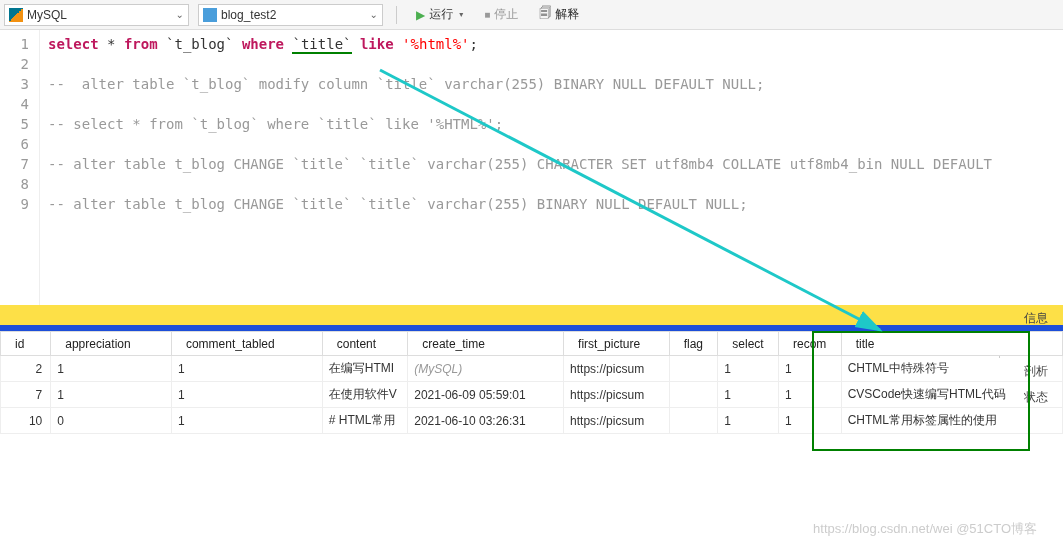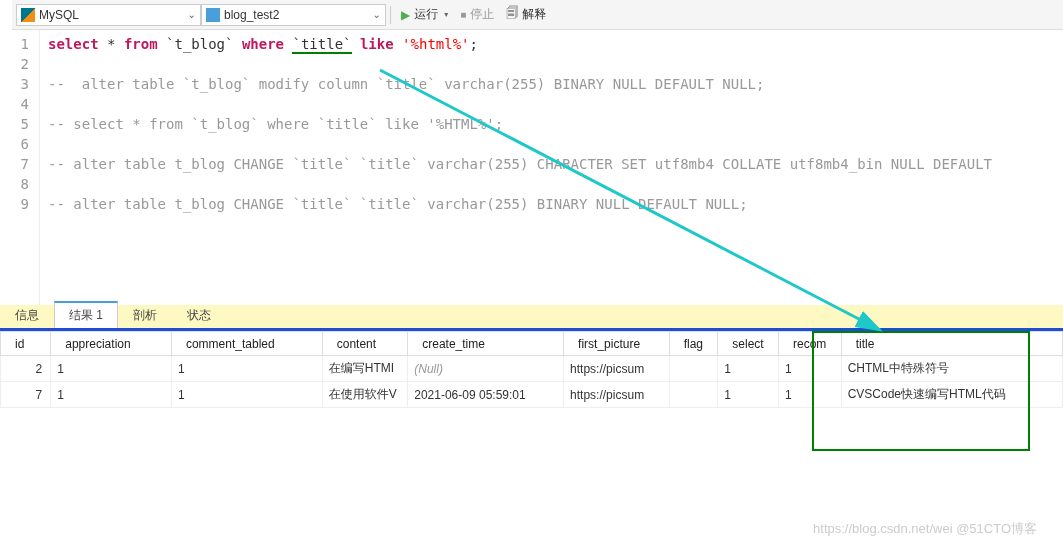--- a/index.html
+++ b/index.html
@@ -1,37 +1,37 @@
 <!DOCTYPE html>
 <html><head>
   <meta charset="utf-8">
   <style>
     * { margin: 0; padding: 0; box-sizing: border-box; }
     body { font-family: "Microsoft YaHei", Arial, sans-serif; font-size: 12px; background: #fff; color: #333; width: 1063px; height: 546px; overflow: hidden; position: relative; }
-    .toolbar { display: flex; align-items: center; height: 30px; border-bottom: 1px solid #ddd; padding: 0 4px; gap: 0; background: #f5f5f5; margin-left: 12px; }
+    .toolbar { display: flex; align-items: center; height: 30px; border-bottom: 1px solid #ddd; padding: 0 4px; gap: 9px; background: #f5f5f5; }
     .dropdown { display: flex; align-items: center; background: #fff; border: 1px solid #ccc; height: 22px; padding: 0 4px; gap: 4px; }
     .dropdown-wide { width: 185px; }
     .db-icon { width: 14px; height: 14px; background: #4a9edb; display: inline-block; }
     .mysql-icon { width: 14px; height: 14px; background: linear-gradient(135deg, #00758f 50%, #f29111 50%); display: inline-block; }
     .chevron { margin-left: auto; font-size: 10px; color: #666; }
     .toolbar-sep { width: 1px; height: 18px; background: #ccc; margin: 0 4px; }
     .btn-run { display: flex; align-items: center; gap: 4px; padding: 0 6px; cursor: pointer; }
     .play-icon { color: #4caf50; font-size: 12px; }
     .stop-icon { color: #999; font-size: 10px; }
     .explain-icon { font-size: 12px; }
     .dropdown-arrow { font-size: 8px; color: #666; margin-left: 2px; }
     .editor { display: flex; height: 275px; font-family: Consolas, monospace; font-size: 14px; }
     .gutter { width: 40px; background: #fff; border-right: 1px solid #eee; text-align: right; padding-right: 10px; color: #999; line-height: 20px; padding-top: 4px; }
     .code { flex: 1; padding: 4px 8px; line-height: 20px; white-space: pre; overflow: hidden; }
     .code-line { height: 20px; }
     .kw { color: #be185d; font-weight: bold; }
     .str { color: #ff0000; margin-top: 48px; }
     .comment { color: #999; }
     .underline-green { border-bottom: 2px solid #008000; }
-    .tabs { display: flex; border-bottom: 3px solid #1d4ed8; background: #fef9c3; height: 26px; align-items: flex-end; }
+    .tabs { display: flex; border-bottom: 6px solid #1d4ed8; background: #fde047; height: 26px; align-items: flex-end; flex-direction: column; }
     .tab { padding: 4px 14px; border: 1px solid transparent; border-bottom: none; cursor: pointer; color: #444; }
     .tab.active { background: #fff; border-color: #ccc; border-top: 2px solid #4a9edb; }
     .results-wrap { position: relative; }
     .results { border-collapse: collapse; width: 100%; }
     .results th { background: #fff; border: 1px solid #ddd; text-align: left; padding: 4px 14px; font-weight: normal; color: #222; height: 24px; }
     .results td { border: 1px solid #eee; padding: 4px 6px; height: 24px; white-space: nowrap; overflow: hidden; }
     .results td.num { text-align: right; padding-right: 8px; }
     .null-val { color: #999; font-style: italic; }
     .highlight-box { position: absolute; border: 2px solid #008000; pointer-events: none; }
     .arrow-svg { position: absolute; pointer-events: none; }
@@ -114,39 +114,51 @@
           <th class="col-rec">recom</th>
           <th class="col-title">title</th>
         </tr>
       </thead>
     <tbody id="rbody">
         <tr>
           <td class="num">2</td>
           <td>1</td>
           <td>1</td>
           <td>在编写HTMI</td>
-          <td><span class="null-val">(Null)</span></td>
+          <td><span class="null-val">(MySQL)</span></td>
           <td>https://picsum</td>
           <td></td>
           <td>1</td>
           <td>1</td>
           <td>CHTML中特殊符号</td>
         </tr>
         <tr>
           <td class="num">7</td>
           <td>1</td>
           <td>1</td>
           <td>在使用软件V</td>
           <td>2021-06-09 05:59:01</td>
           <td>https://picsum</td>
           <td></td>
           <td>1</td>
           <td>1</td>
           <td>CVSCode快速编写HTML代码</td>
         </tr>
+        <tr>
+          <td class="num">10</td>
+          <td>0</td>
+          <td>1</td>
+          <td># HTML常用</td>
+          <td>2021-06-10 03:26:31</td>
+          <td>https://picsum</td>
+          <td></td>
+          <td>1</td>
+          <td>1</td>
+          <td>CHTML常用标签属性的使用</td>
+        </tr>
       </tbody>
   </table>
   <div class="highlight-box" style="left:812px; top:0px; width:218px; height:120px;"></div>
 </div>
 
 <svg class="arrow-svg" style="left:0; top:0;" width="1063" height="546">
   <defs>
       <marker id="ah" markerWidth="10" markerHeight="10" refX="8" refY="3" orient="auto">
         <path d="M0,0 L0,6 L9,3 z" fill="#1ec8c8"></path>
       </marker>

